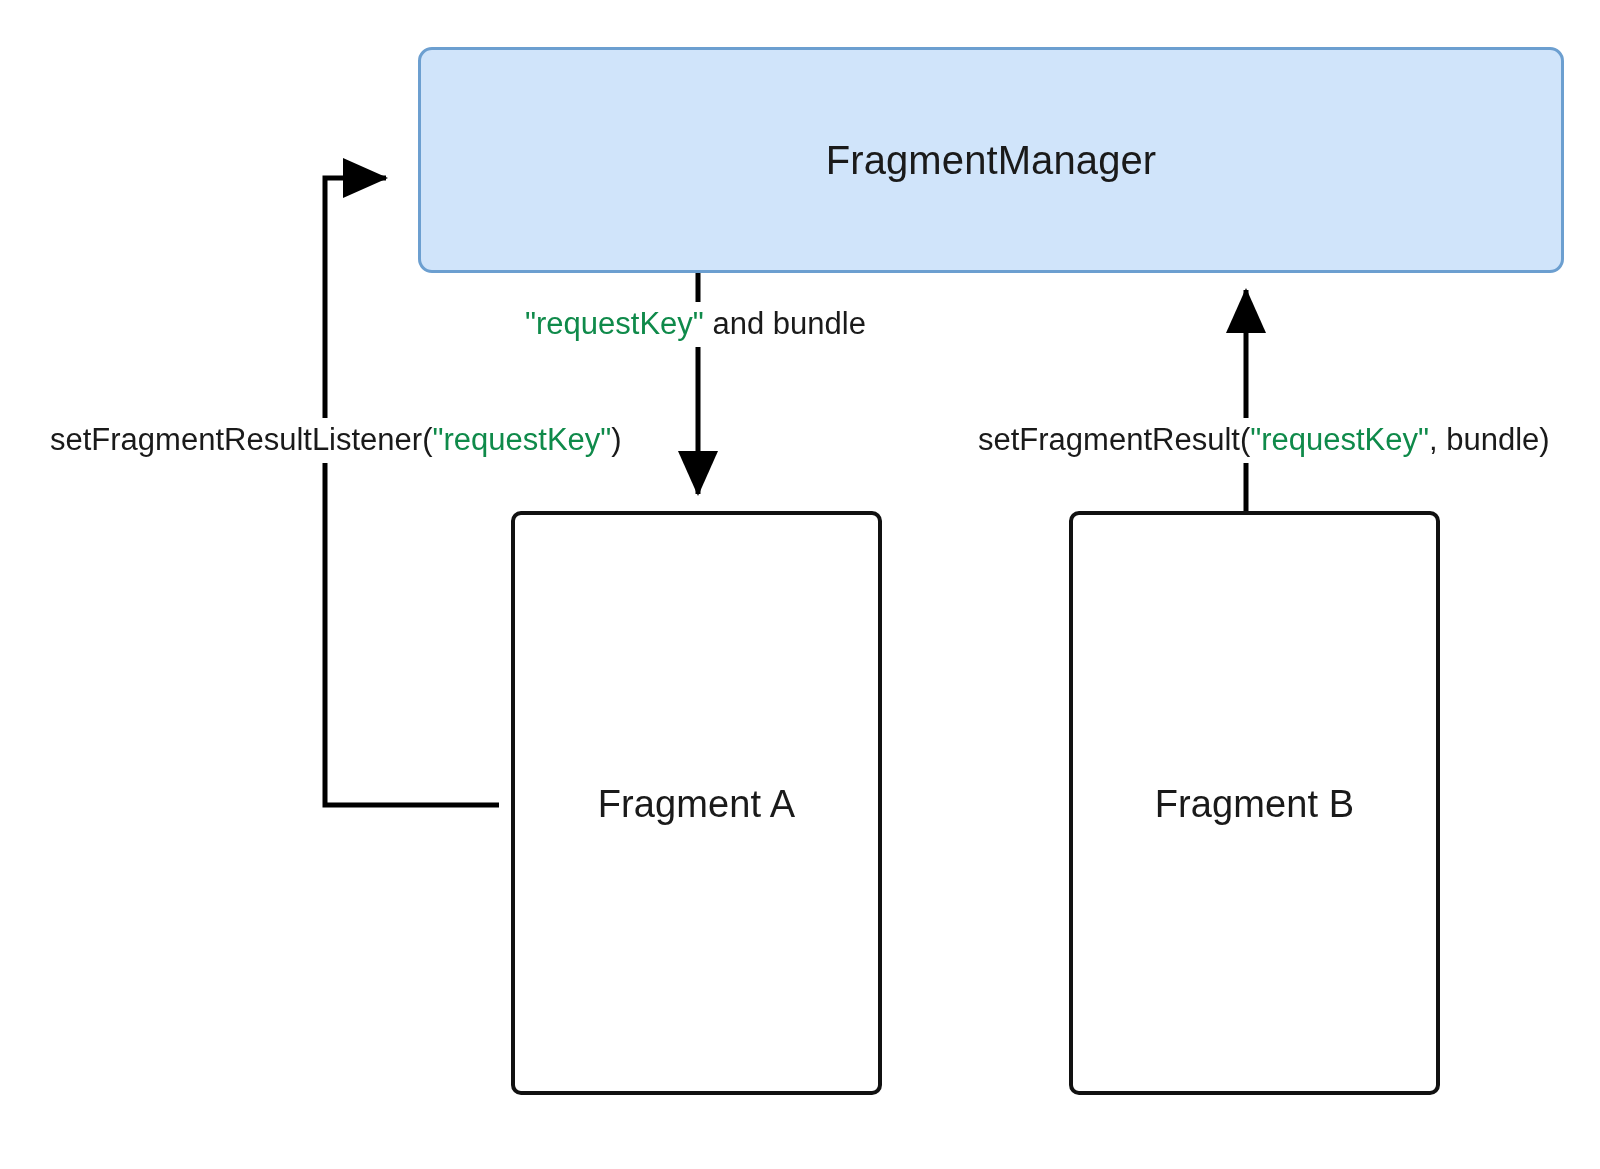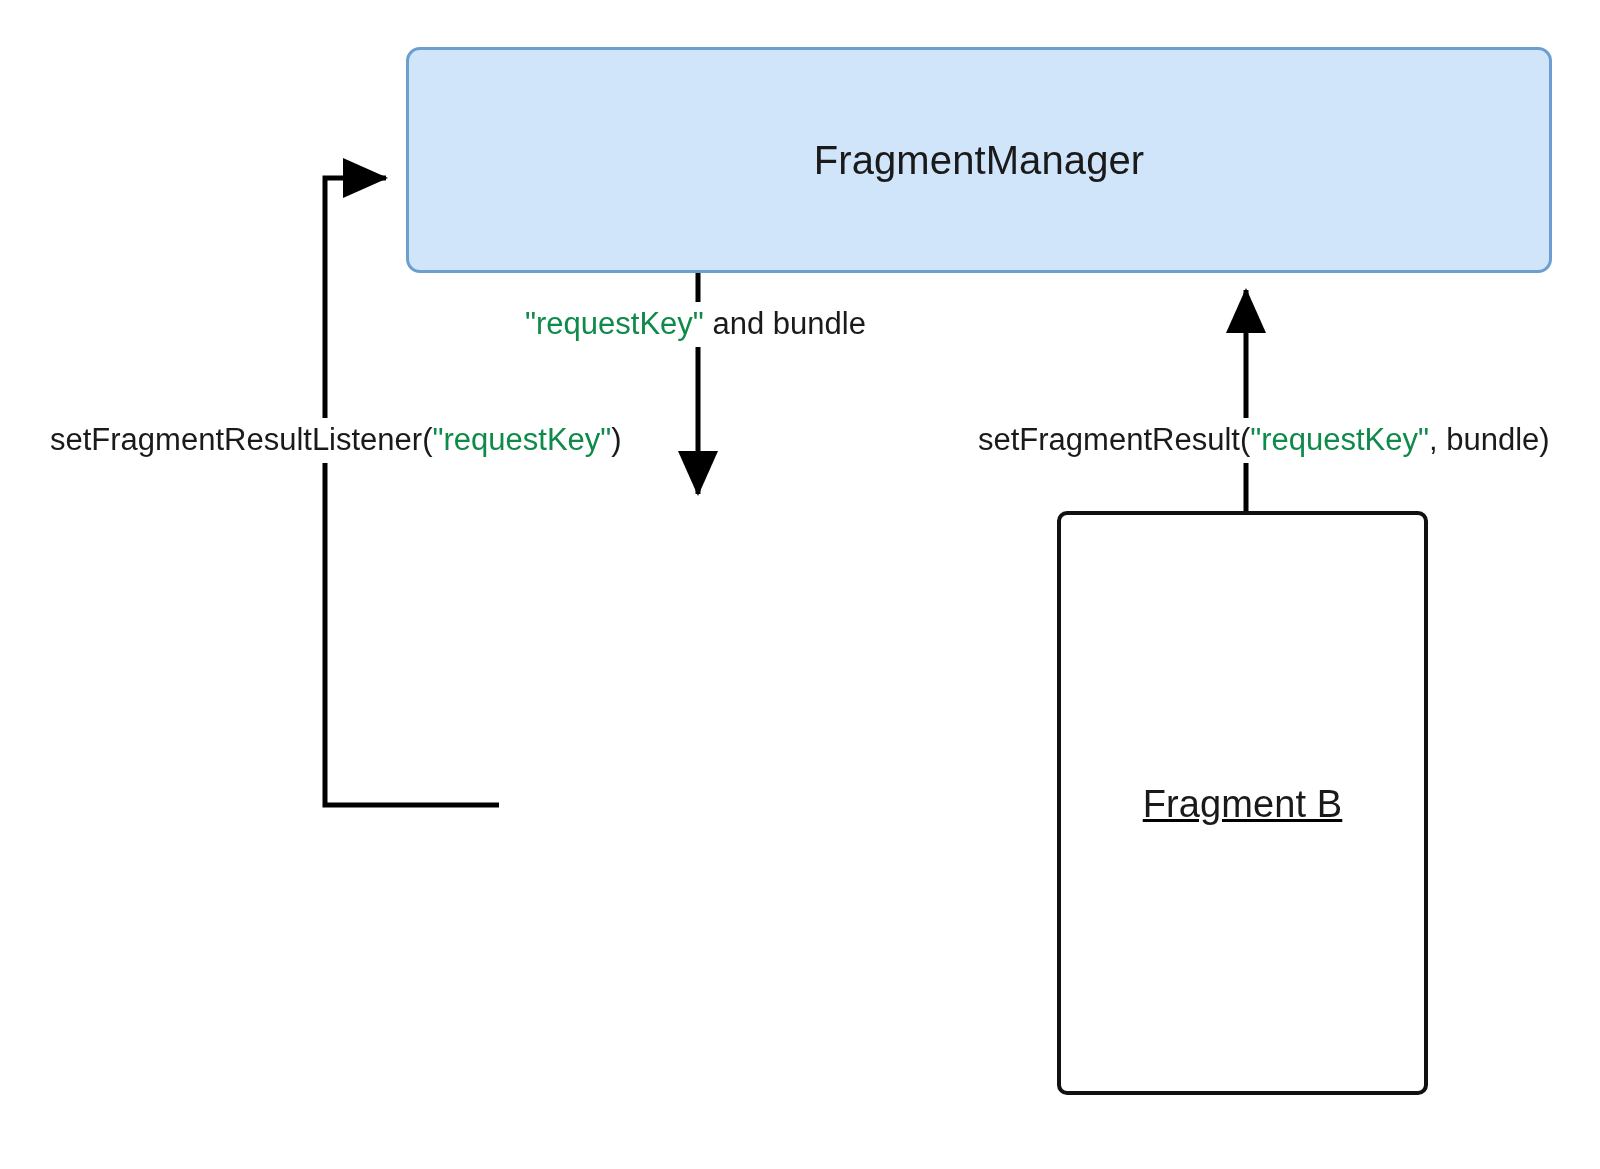--- a/index.html
+++ b/index.html
@@ -26,20 +26,21 @@
   }
 
   
   .node {
     position: absolute;
     box-sizing: border-box;
     display: flex;
     align-items: center;
     justify-content: center;
     text-align: left;
+    margin-left: 12px;
   }
   .node-label {
     font-size: 38px;
     color: #1a1a1a;
     line-height: 1.15;
     letter-spacing: 0.1px;
   }
 
   .node-manager {
     left: 406px;
@@ -66,21 +67,20 @@
   .node-fragment .node-label {
     margin-top: 268px;
   }
   .node-fragment-a {
     left: 499px;
     top: 511px;
   }
   .node-fragment-b {
     left: 1057px;
     top: 511px;
-    text-decoration: underline;
   }
 
   
   .edge-label {
     position: absolute;
     white-space: nowrap;
     font-size: 31px;
     color: #1a1a1a;
     background: #ffffff;
     padding: 3px 6px;
@@ -130,20 +130,23 @@
 
     <g>
       <path d="M 1246,511 L 1246,290" fill="none" stroke="#000000" stroke-width="5" stroke-linecap="butt" marker-end="url(#arrowhead)"></path>
     </g>
   </svg>
 
   <div class="node node-manager">
     <span class="node-label">FragmentManager</span>
   </div>
 
+  <div class="node node-fragment node-fragment-a">
+    <span class="node-label">Fragment A</span>
+  </div>
 
   <div class="node node-fragment node-fragment-b">
     <span class="node-label">Fragment B</span>
   </div>
 
   <div class="edge-label label-request-bundle"><span class="tok-key">"requestKey"</span><span class="tok-plain"> and bundle</span></div>
 
   <div class="edge-label label-set-listener"><span class="tok-plain">setFragmentResultListener(</span><span class="tok-key">"requestKey"</span><span class="tok-plain">)</span></div>
 
   <div class="edge-label label-set-result"><span class="tok-plain">setFragmentResult(</span><span class="tok-key">"requestKey"</span><span class="tok-plain">, bundle)</span></div>

